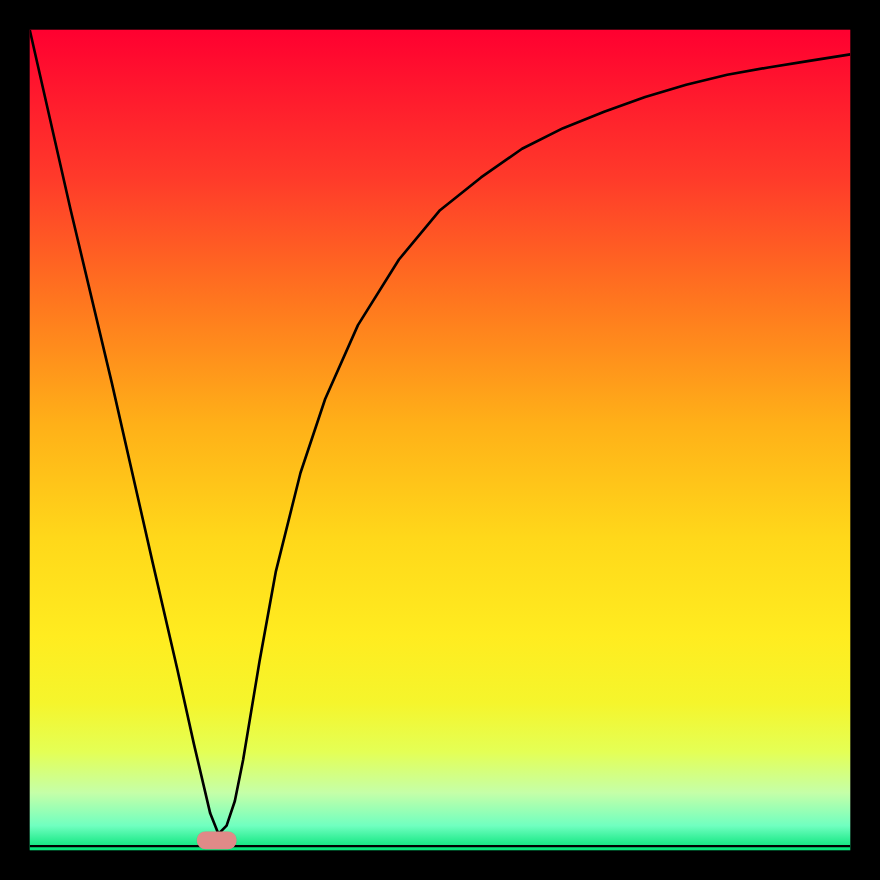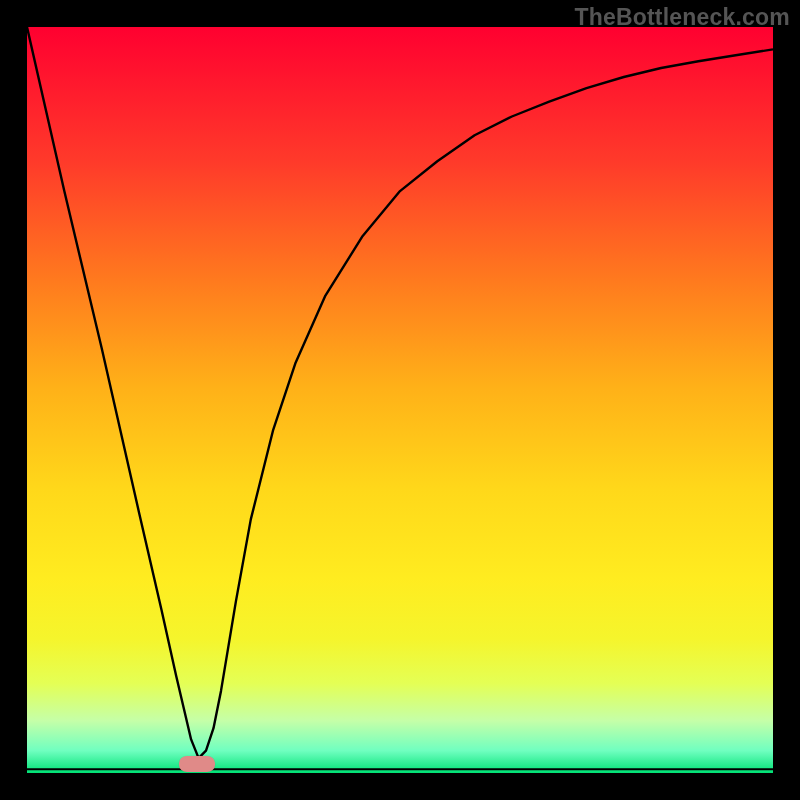--- a/index.html
+++ b/index.html
@@ -72,14 +72,13 @@
 <div class="frame">
   <div class="plot-area"></div>
 
   <svg class="overlay" viewBox="0 0 746 746" preserveAspectRatio="none">
     <path id="curve-path" fill="none" stroke="#000" stroke-width="2.4" stroke-linejoin="round" d="M0.0 0.0 L37.3 164.1 L74.6 320.8 L111.9 484.9 L134.3 581.9 L149.2 649.0 L164.1 712.4 L171.6 731.1 L179.0 723.6 L186.5 701.2 L194.0 663.9 L208.9 574.4 L223.8 492.4 L246.2 402.8 L268.6 335.7 L298.4 268.6 L335.7 208.9 L373.0 164.1 L410.3 134.3 L447.6 108.2 L484.9 89.5 L522.2 74.6 L559.5 61.2 L596.8 50.0 L634.1 41.0 L671.4 34.3 L708.7 28.3 L746.0 22.4"></path>
     <line id="baseline" stroke="#000" stroke-width="2" x1="0" y1="742.27" x2="746" y2="742.27"></line>
   </svg>
 
   <div id="marker" class="marker" style="left: 197.088px; top: 764.048px;"></div>
 
-  <div class="watermark">TheBottleneck.com</div>
 </div>
 
 </body></html>

